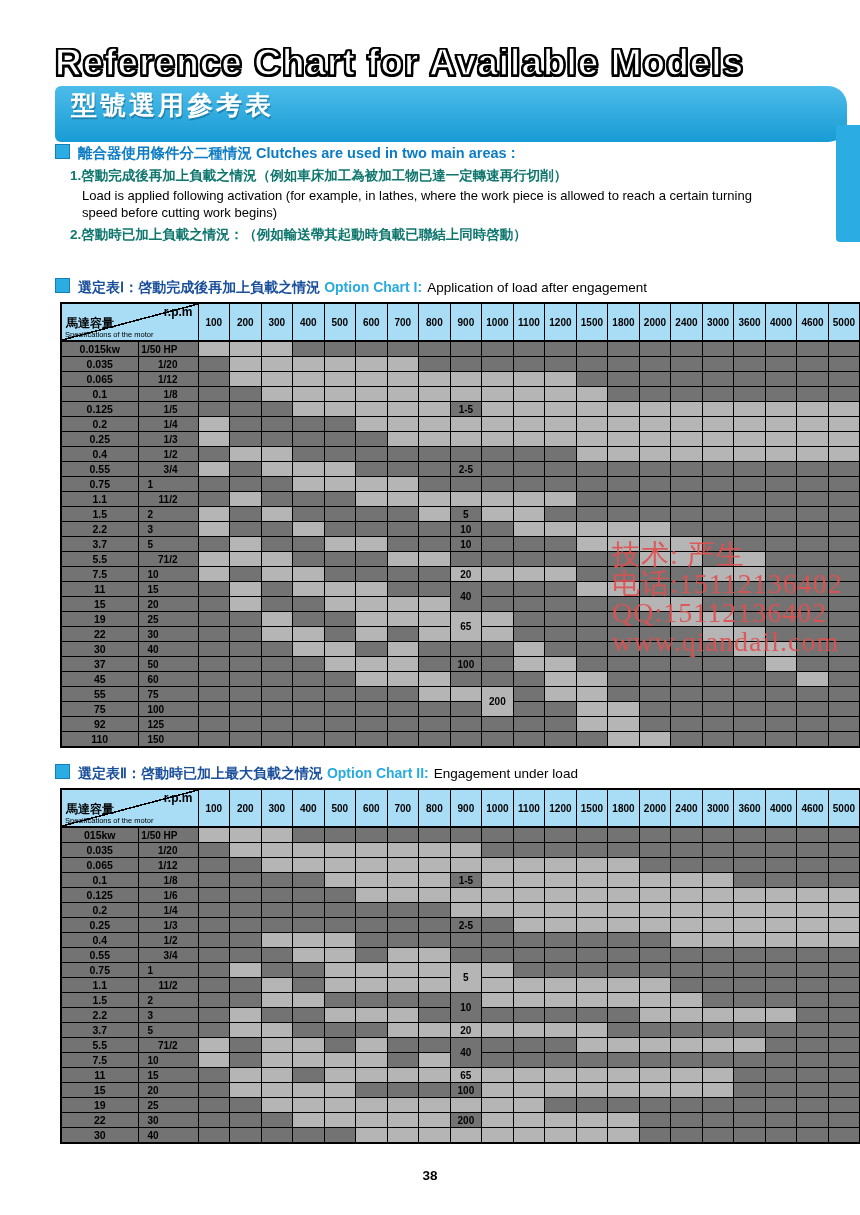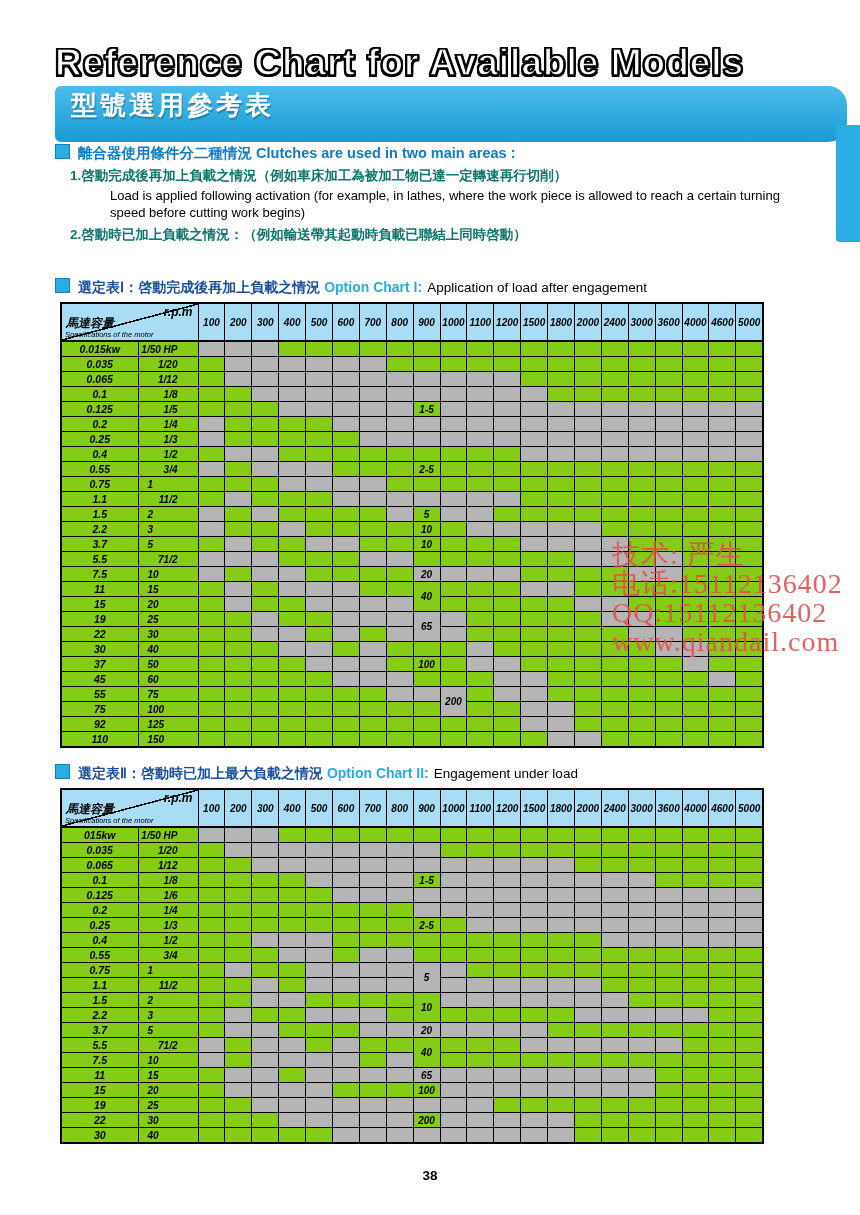--- a/index.html
+++ b/index.html
@@ -19,30 +19,30 @@
           text-shadow:1px 2px 0 rgba(0,60,90,.35);}
   #side-tab{position:absolute;left:836px;top:125px;width:24px;height:117px;
             background:#2bace2;border-radius:4px 0 0 4px;}
 
   .bullet{display:inline-block;width:13px;height:13px;background:#2bace2;
           border:1px solid #1580b8;margin-right:8px;vertical-align:-1px;}
 
   #intro-head{position:absolute;left:55px;top:144px;font-size:14.5px;font-weight:bold;
               color:#0c7cc4;}
   .zh-line{position:absolute;left:70px;font-size:13.5px;font-weight:bold;color:#0f766e;}
-  .en-line{position:absolute;left:82px;font-size:13px;color:#000;margin-left:28px;}
+  .en-line{position:absolute;left:82px;font-size:13px;color:#000;}
 
   .chart-head{position:absolute;left:55px;font-size:14px;}
   .chart-head .zh{font-weight:bold;color:#1a4f9c;}
   .chart-head .strong{font-weight:bold;color:#29abe2;margin-left:4px;}
   .chart-head .en{color:#000;font-size:13.5px;margin-left:5px;}
 
   
-  .grid{border-collapse:collapse;table-layout:fixed;width:704px;background:#84cc16;
-        border:2px solid #000;font-style:italic;}
+  .grid{border-collapse:collapse;table-layout:fixed;width:801px;background:#737373;
+        border:2px solid #000;}
   .grid th,.grid td{border:1px solid #000;padding:0;overflow:hidden;}
   .grid thead th{background-color:#a9dcf5;height:36px;font-size:10px;font-weight:bold;
                  border-bottom:2px solid #000;}
   .grid th.corner{position:relative;
       background-color:#a9dcf5;
       background-image:linear-gradient(to bottom right,rgba(0,0,0,0) 48.9%,#000 48.9%,#000 51.1%,rgba(0,0,0,0) 51.1%);}
   .corner-rpm{position:absolute;top:1px;right:5px;font-size:12px;font-weight:bold;}
   .corner-zh{position:absolute;left:4px;top:11px;font-size:12px;font-weight:bold;}
   .corner-en{position:absolute;left:3px;bottom:1px;font-size:7.5px;font-weight:normal;
              white-space:nowrap;}

